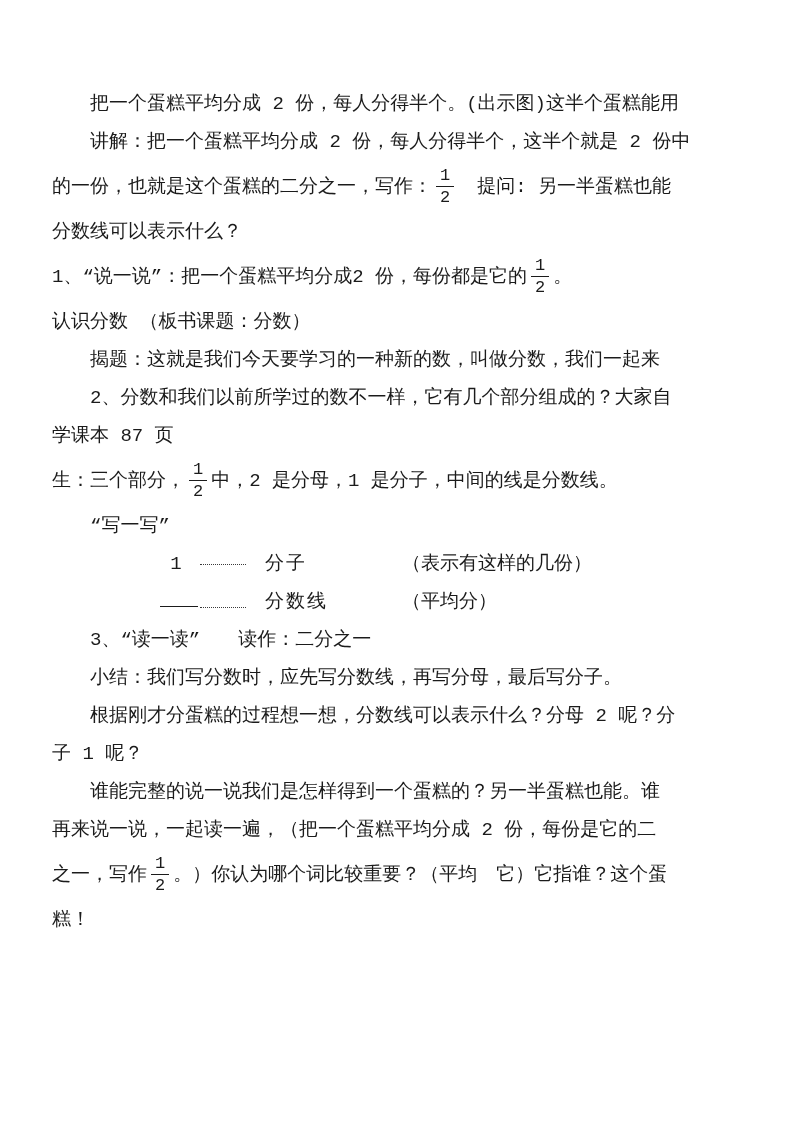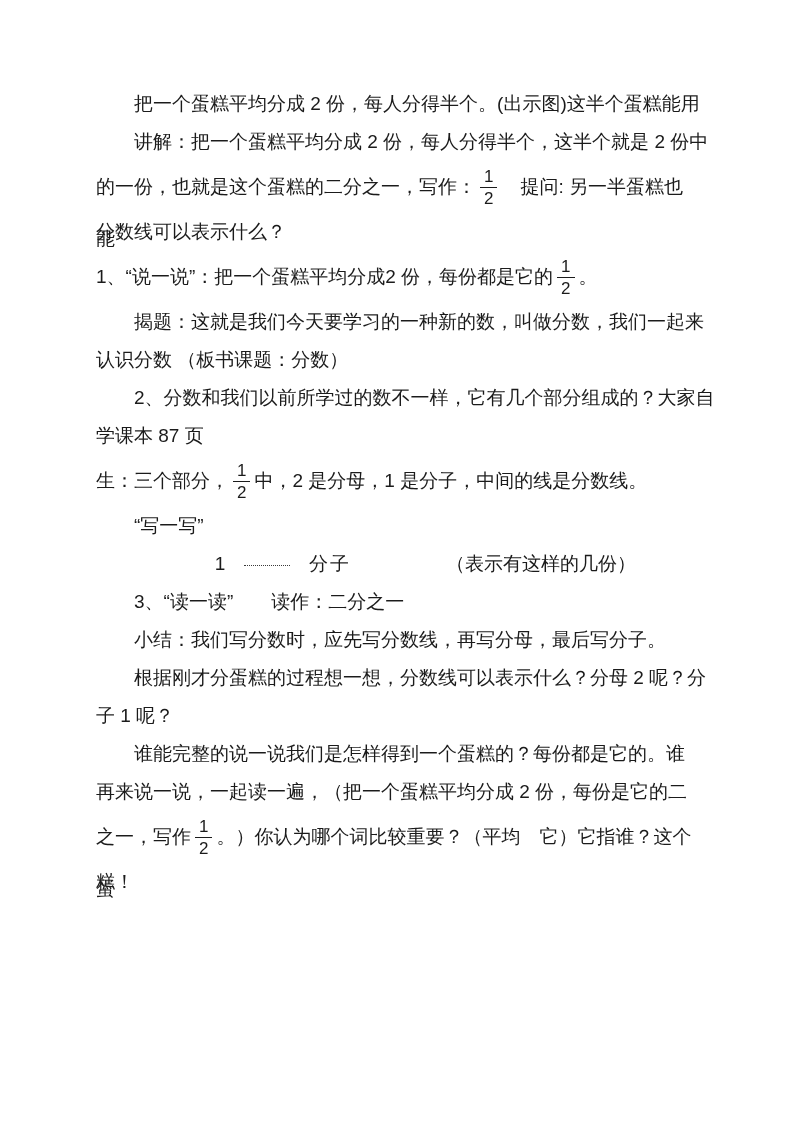--- a/index.html
+++ b/index.html
@@ -3,24 +3,24 @@
 <meta charset="utf-8">
 <style>
   html, body { margin: 0; padding: 0; background: #ffffff; }
   .page {
     position: relative;
     width: 794px;
     height: 1123px;
     margin: 0 auto;
     background: #ffffff;
     color: #1b1b1b;
-    font-family: Liberation Sans, sans-serif;
+    font-family: Liberation Mono, monospace;
     font-size: 19px;
     box-sizing: border-box;
-    padding: 85px 100px 0 96px;
+    padding: 85px 100px 0 52px;
     overflow: hidden;
   }
   .ln {
     height: 38px;
     line-height: 38px;
     white-space: nowrap;
   }
   .ln.ind { text-indent: 38px; }
   .fr-ln {
     height: 52px;
@@ -91,53 +91,56 @@
       <span>的一份，也就是这个蛋糕的二分之一，写作：</span><span class="frac"><span class="num">1</span><span class="den">2</span></span><span>　提问: 另一半蛋糕也能</span>
     </div>
     <div class="ln">分数线可以表示什么？</div>
   </div>
 
   <div class="fr-ln ind">
     <span>1、“说一说”：把一个蛋糕平均分成2 份，每份都是它的</span><span class="frac"><span class="num">1</span><span class="den">2</span></span><span>。</span>
   </div>
 
   <div>
+    <div class="ln">认识分数 （板书课题：分数）</div>
     <div class="ln ind">揭题：这就是我们今天要学习的一种新的数，叫做分数，我们一起来</div>
-    <div class="ln">认识分数 （板书课题：分数）</div>
   </div>
 
   <div>
     <div class="ln ind">2、分数和我们以前所学过的数不一样，它有几个部分组成的？大家自</div>
     <div class="ln">学课本 87 页</div>
   </div>
 
   <div class="fr-ln ind">
     <span>生：三个部分，</span><span class="frac"><span class="num">1</span><span class="den">2</span></span><span>中，2 是分母，1 是分子，中间的线是分数线。</span>
   </div>
 
   <div class="ln ind">“写一写”</div>
 
   <div>
     <div class="t-row">
       <span class="t-num">1</span><span class="t-dots mid"></span><span class="t-term">分子</span><span class="t-note">（表示有这样的几份）</span>
     </div>
+    <div class="t-row">
+      <span class="t-solid"></span><span class="t-dots base"></span><span class="t-term">分数线</span><span class="t-note">（平均分）</span>
+    </div>
   </div>
 
   <div class="ln ind">3、“读一读”　　读作：二分之一</div>
 
   <div class="ln ind">小结：我们写分数时，应先写分数线，再写分母，最后写分子。</div>
 
   <div>
     <div class="ln ind">根据刚才分蛋糕的过程想一想，分数线可以表示什么？分母 2 呢？分</div>
     <div class="ln">子 1 呢？</div>
   </div>
 
 
   <div>
-    <div class="ln ind">谁能完整的说一说我们是怎样得到一个蛋糕的？每份都是它的。谁</div>
+    <div class="ln ind">谁能完整的说一说我们是怎样得到一个蛋糕的？另一半蛋糕也能。谁</div>
     <div class="ln">再来说一说，一起读一遍，（把一个蛋糕平均分成 2 份，每份是它的二</div>
     <div class="fr-ln">
       <span>之一，写作</span><span class="frac"><span class="num">1</span><span class="den">2</span></span><span>。）你认为哪个词比较重要？（平均　它）它指谁？这个蛋</span>
     </div>
     <div class="ln">糕！</div>
   </div>
 
 </div>
 
 </body></html>

